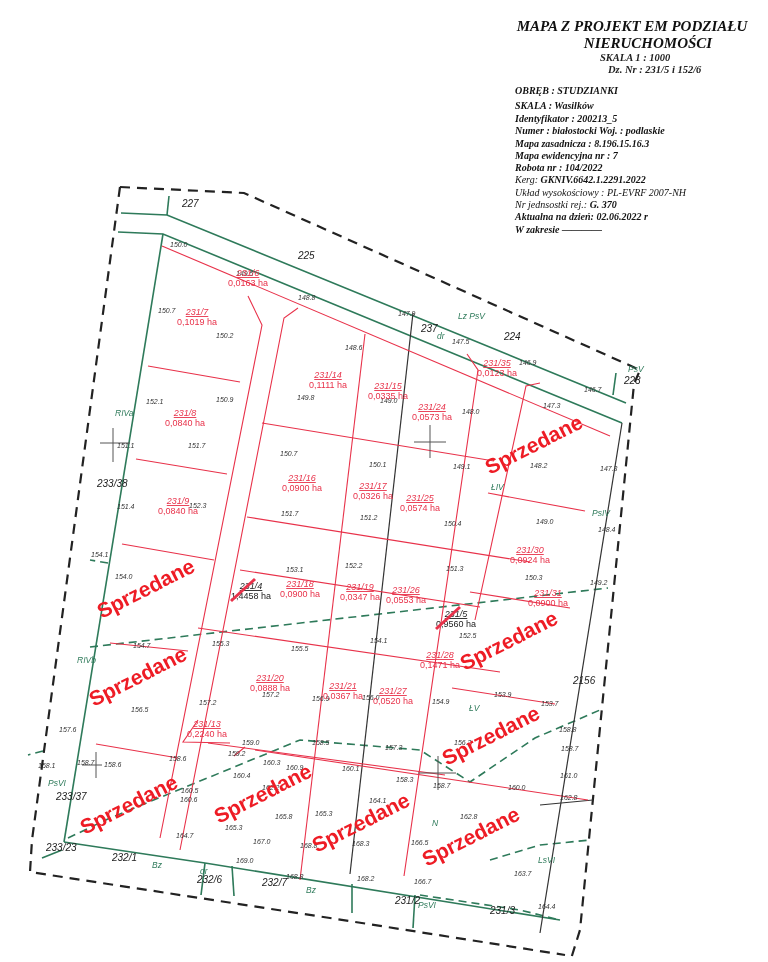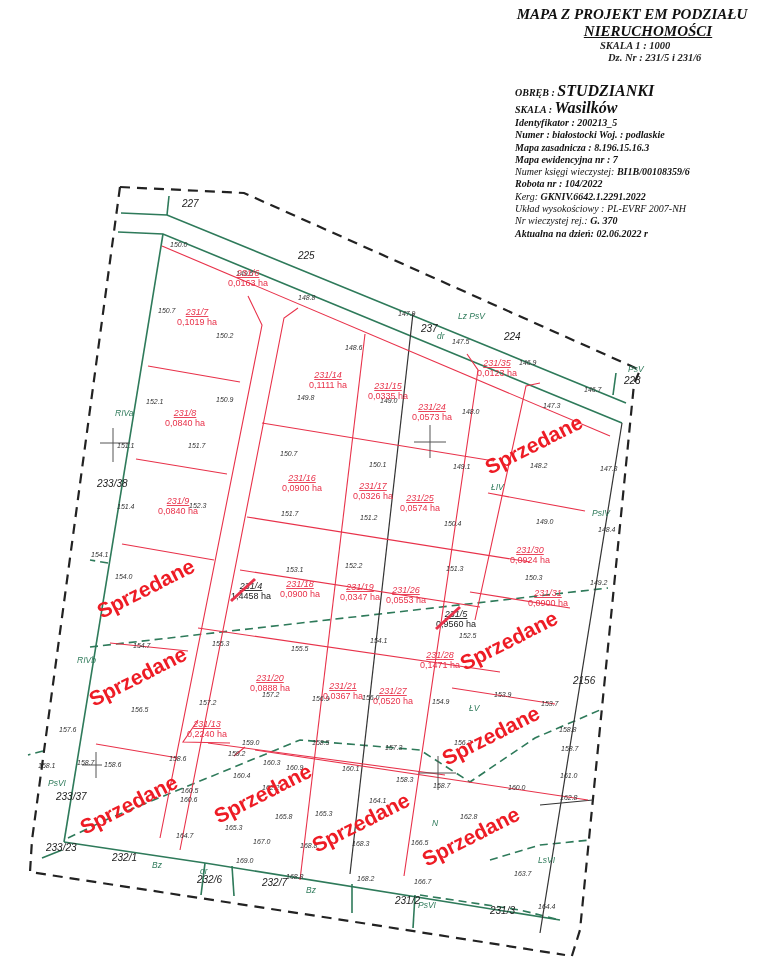--- a/index.html
+++ b/index.html
@@ -1,52 +1,52 @@
 <!DOCTYPE html>
 <html><head>
 <meta charset="utf-8">
 <style>
   html, body { margin:0; padding:0; background:#ffffff; }
   body { width:768px; height:962px; position:relative; overflow:hidden; font-family:"Liberation Serif", serif; }
-  #header { position:absolute; left:488px; top:6px; width:280px; }
+  #header { position:absolute; left:488px; top:18px; width:280px; }
   .h-title { font-family:"Liberation Serif", serif; font-style:italic; font-weight:bold; font-size:15px; color:#111; text-align:center; line-height:17px; }
   .h-title.t1 { padding-left:8px; }
   .h-sub { font-family:"Liberation Serif", serif; font-style:italic; font-weight:bold; font-size:10.5px; color:#222; line-height:12px; }
   .h-sub.s1 { padding-left:112px; }
   .h-sub.s2 { padding-left:120px; }
   #info { position:absolute; left:515px; top:83px; width:253px; font-family:"Liberation Serif", serif; font-style:italic; color:#111; }
   .ln { font-size:10px; line-height:12.3px; white-space:nowrap; }
   .ln b { font-weight:bold; }
-  .ln.big b.v { font-size:16px; }
+  .ln.big b.v { font-size:10px; }
   .ln.big { line-height:15px; }
   #map { position:absolute; left:0; top:0; }
 </style>
 </head>
 <body>
 
 <div id="header">
   <div class="h-title t1">MAPA  Z  PROJEKT EM PODZIAŁU</div>
-  <div class="h-title" style="padding-left:40px;text-decoration:underline;">NIERUCHOMOŚCI</div>
+  <div class="h-title" style="padding-left:40px;">NIERUCHOMOŚCI</div>
   <div class="h-sub s1">SKALA    1 : 1000</div>
-  <div class="h-sub s2">Dz. Nr :  231/5 i 231/6</div>
+  <div class="h-sub s2">Dz. Nr :  231/5 i 152/6</div>
 </div>
 
 <div id="info">
   <div class="ln big"><b>OBRĘB : </b><b class="v">STUDZIANKI</b></div>
   <div class="ln big"><b>SKALA : </b><b class="v">Wasilków</b></div>
   <div class="ln"><b>Identyfikator : 200213_5</b></div>
   <div class="ln"><b>Numer :   białostocki   Woj. : podlaskie</b></div>
   <div class="ln"><b>Mapa zasadnicza : 8.196.15.16.3</b></div>
   <div class="ln"><b>Mapa ewidencyjna nr : 7</b></div>
-  <div class="ln"><span>Numer księgi wieczystej: </span><b>BI1B/00108359/6</b></div>
   <div class="ln"><b>Robota nr :  104/2022</b></div>
   <div class="ln"><span>Kerg: </span><b>GKNIV.6642.1.2291.2022</b></div>
   <div class="ln"><span>Układ wysokościowy : PL-EVRF 2007-NH</span></div>
-  <div class="ln"><span>Nr wieczystej rej.: </span><b>G. 370</b></div>
+  <div class="ln"><span>Nr jednsostki rej.: </span><b>G. 370</b></div>
   <div class="ln"><b>Aktualna na dzień:  </b><b>02.06.2022 r</b></div>
+  <div class="ln"><b>W zakresie    ————</b></div>
 </div>
 
 <svg id="map" width="768" height="962" viewBox="0 0 768 962">
 
   <g fill="none" stroke="#222" stroke-width="2.2" stroke-dasharray="10,7">
     <polyline points="120,187 244,193 640,370 634,384 580,930 570,962"></polyline>
     <polyline points="120,187 32,840 30,872 330,918 565,955"></polyline>
   </g>
 
   <g fill="none" stroke="#2e7a5a" stroke-width="1.6">

